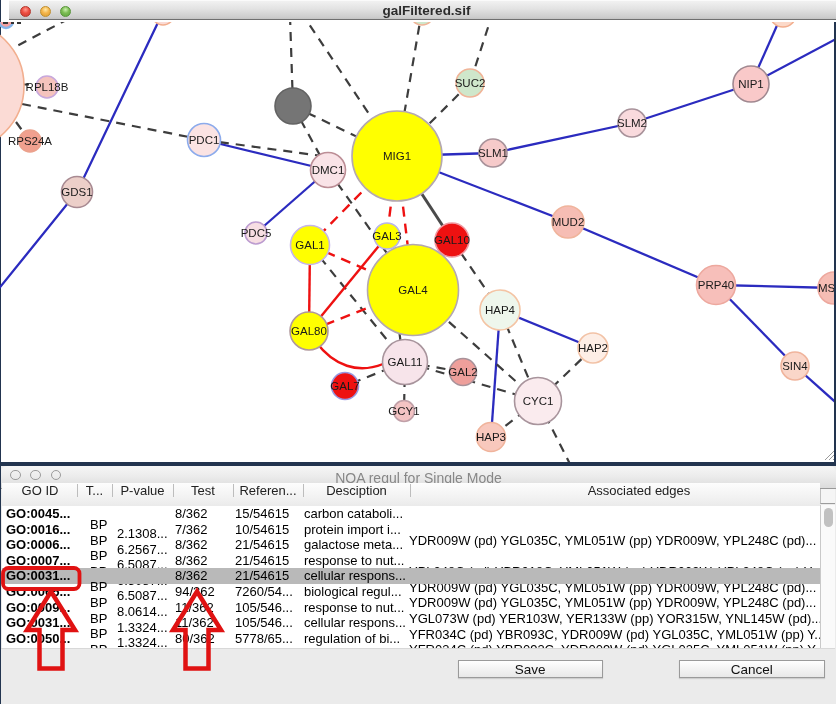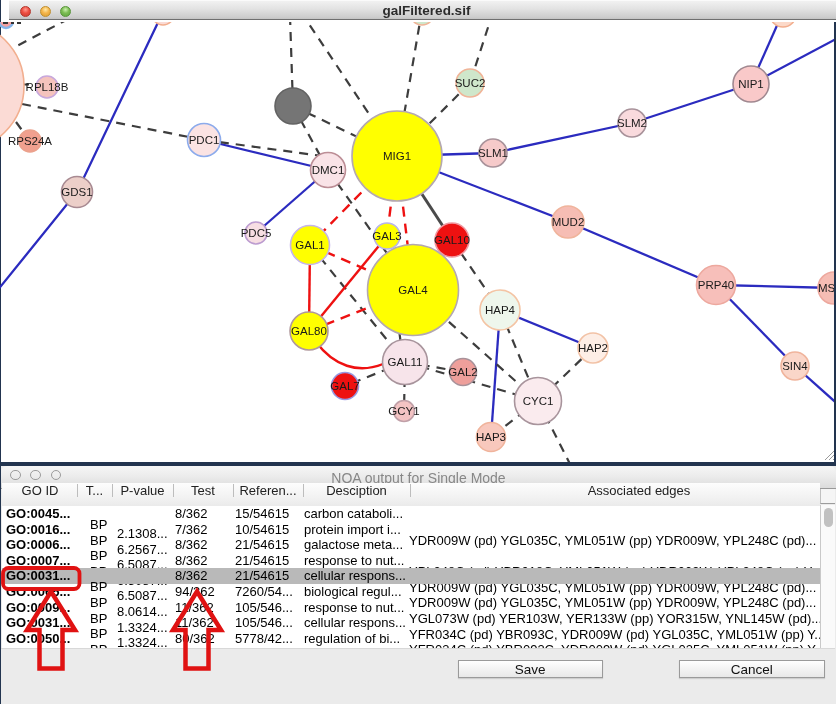--- a/index.html
+++ b/index.html
@@ -215,21 +215,21 @@
         <span class="light" id="lg"></span>
     <div class="ttl">galFiltered.sif</div>
   </div>
 </div>
 
 <div id="noa">
   <div class="tbar2">
     <span class="hlight" id="h1"></span>
         <span class="hlight" id="h2"></span>
         <span class="hlight" id="h3"></span>
-    <div class="ttl">NOA output for Single Mode</div>
+    <div class="ttl">NOA regul for Single Mode</div>
   </div>
   <div id="thead">
     <span style="left:1px;width:74px;">GO ID</span>
     <span style="left:75px;width:35px;">T...</span>
     <span style="left:110px;width:61px;">P-value</span>
     <span style="left:171px;width:60px;">Test</span>
     <span style="left:231px;width:70px;">Referen...</span>
     <span style="left:301px;width:107px;">Desciption</span>
     <span style="left:408px;width:410px;margin-left:24px;">Associated edges</span>
     <i class="sep" style="left:75px"></i>
@@ -310,21 +310,21 @@
           <span class="c3">11/362</span>
           <span class="c4">105/546...</span>
           <span class="c5">cellular respons...</span>
           <span class="c6">YFR034C (pd) YBR093C, YDR009W (pd) YGL035C, YML051W (pp) Y...</span>
         </div>
     <div class="row" style="top:124.8px">
           <span class="c0">GO:0050...</span>
           <span class="c1">BP</span>
           <span class="c2">1.428E...</span>
           <span class="c3">80/362</span>
-          <span class="c4">5778/42...</span>
+          <span class="c4">5778/65...</span>
           <span class="c5">regulation of bi...</span>
           <span class="c6">YER133W (pp) YOR315W, YNL145W (pd) YHR084W, YMR043W (pd)...</span>
         </div>
   </div>
   <div id="vsb">
         <div class="thumb"></div>
       </div>
   <div id="belowtbl"></div>
   <div class="btn" id="bsave">Save</div>
   <div class="btn" id="bcancel">Cancel</div>

